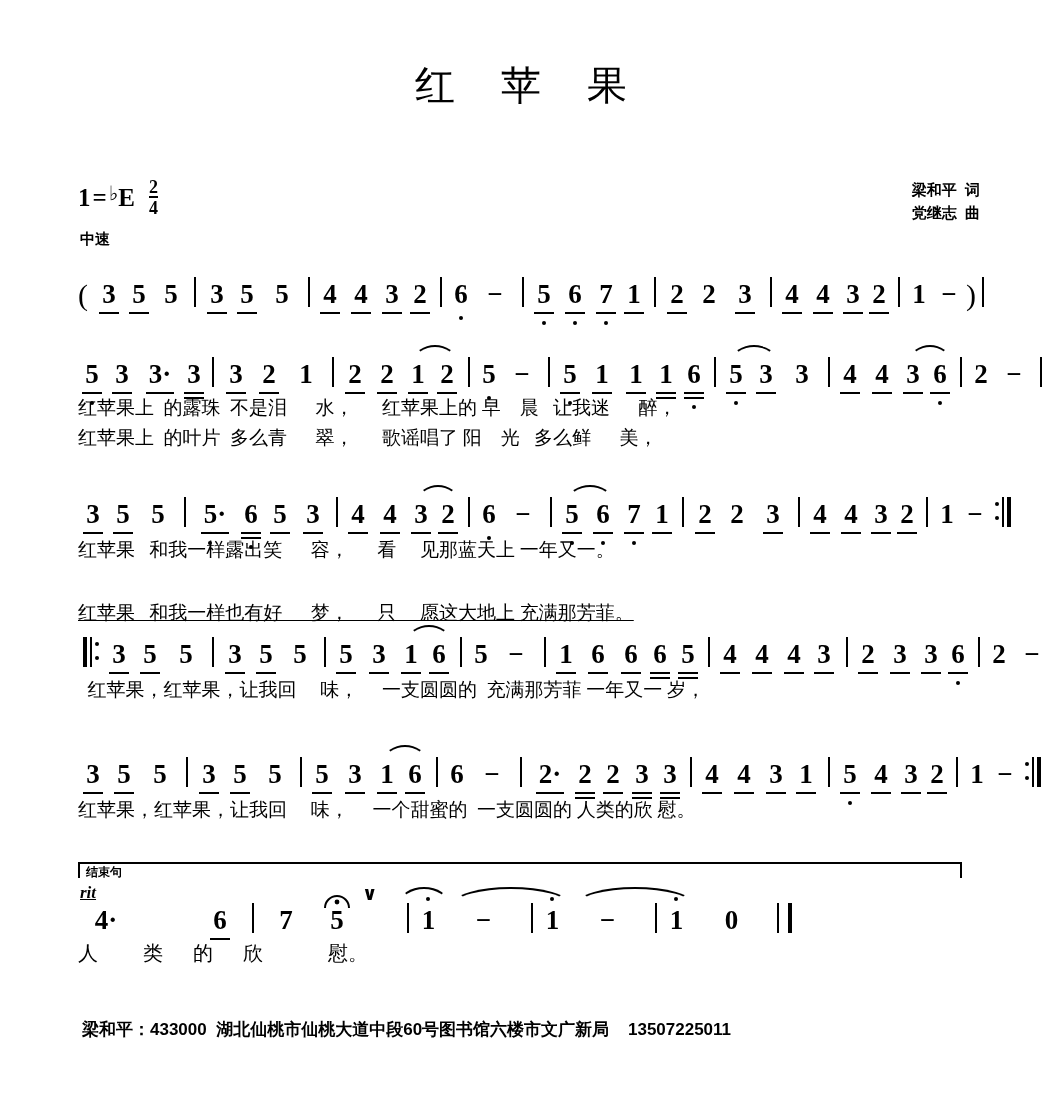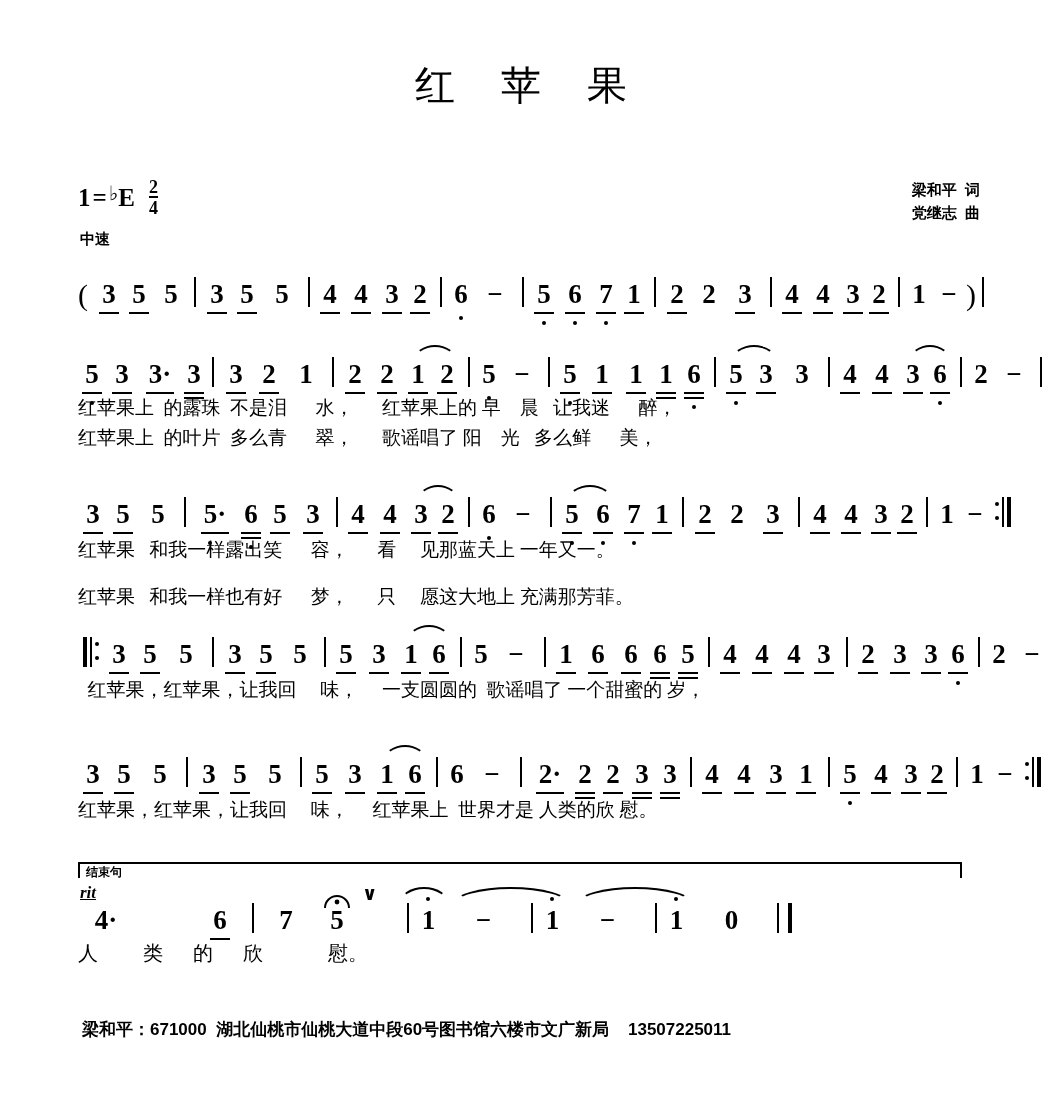--- a/index.html
+++ b/index.html
@@ -447,21 +447,21 @@
     <span class="n" style="width:26px;"><span class="g">1</span></span>
     <span class="dash" style="width:30px;">−</span>
     <span class="repeat-end">
         <span class="rdots">
           <i></i>
           <i></i>
         </span>
       </span>
   </div>
   <div class="lyrics" style="top:537px;">红苹果   和我一样露出笑      容，      看     见那蓝天上 一年又一。</div>
-  <div class="lyrics" style="top:584px;">红苹果   和我一样也有好      梦，      只     愿这大地上 充满那芳菲。</div>
+  <div class="lyrics" style="top:600px;text-decoration:underline;">红苹果   和我一样也有好      梦，      只     愿这大地上 充满那芳菲。</div>
 </div>
 
 <div class="system">
   <div class="notes-row" style="top:622px;">
     <span class="repeat-start">
         <span class="rdots">
           <i></i>
           <i></i>
         </span>
       </span>
@@ -497,21 +497,21 @@
     <span class="bar"></span>
     <span class="n b1" style="width:28px;"><span class="g">2</span></span>
     <span class="n b1" style="width:36px;"><span class="g">3</span></span>
     <span class="n b1" style="width:26px;"><span class="g">3</span></span>
     <span class="n b1 lo" style="width:28px;"><span class="g">6<i class="dot-lo"></i></span></span>
     <span class="bar"></span>
     <span class="n" style="width:26px;"><span class="g">2</span></span>
     <span class="dash" style="width:40px;">−</span>
 
   </div>
-  <div class="lyrics" style="top:677px;">  红苹果，红苹果，让我回     味，     一支圆圆的  歌谣唱了 一个甜蜜的 岁，</div>
+  <div class="lyrics" style="top:677px;">  红苹果，红苹果，让我回     味，     一支圆圆的  充满那芳菲 一年又一 岁，</div>
 </div>
 
 <div class="system">
   <div class="notes-row" style="top:742px;">
     <span class="n b1" style="width:30px;"><span class="g">3</span></span>
     <span class="n b1" style="width:32px;"><span class="g">5</span></span>
     <span class="n" style="width:40px;"><span class="g">5</span></span>
     <span class="bar"></span>
     <span class="n b1" style="width:30px;"><span class="g">3</span></span>
     <span class="n b1" style="width:32px;"><span class="g">5</span></span>
@@ -546,21 +546,21 @@
     <span class="bar"></span>
     <span class="n" style="width:26px;"><span class="g">1</span></span>
     <span class="dash" style="width:30px;">−</span>
     <span class="repeat-end">
         <span class="rdots">
           <i></i>
           <i></i>
         </span>
       </span>
   </div>
-  <div class="lyrics" style="top:797px;">红苹果，红苹果，让我回     味，     红苹果上  世界才是 人类的欣 慰。</div>
+  <div class="lyrics" style="top:797px;">红苹果，红苹果，让我回     味，     一个甜蜜的  一支圆圆的 人类的欣 慰。</div>
 </div>
 
 <div class="system">
   <div class="ending-bracket"></div>
   <div class="ending-label">结束句</div>
   <div class="rit">rit</div>
 
   <div class="notes-row" style="top:888px; align-items:flex-end;">
     <span class="n" style="width:56px;"><span class="g">4·</span></span>
     <span class="n b1" style="width:52px;margin-left:60px;"><span class="g">6</span></span>
@@ -592,13 +592,13 @@
     <span class="n" style="position:relative;width:26px;">
       <span class="slur" style="left:-86px;top:-20px;width:112px;height:15px;"></span>
       <span class="g">1<i class="dot-hi"></i></span>
     </span>
     <span class="dash" style="width:84px;">0</span>
     <span class="bar-final"></span>
   </div>
   <div class="lyrics" style="top:940px; font-size:20px;">人         类      的      欣             慰。</div>
 </div>
 
-<div class="footer">梁和平：671000  湖北仙桃市仙桃大道中段60号图书馆六楼市文广新局    13507225011</div>
+<div class="footer">梁和平：433000  湖北仙桃市仙桃大道中段60号图书馆六楼市文广新局    13507225011</div>
 
 </body></html>

